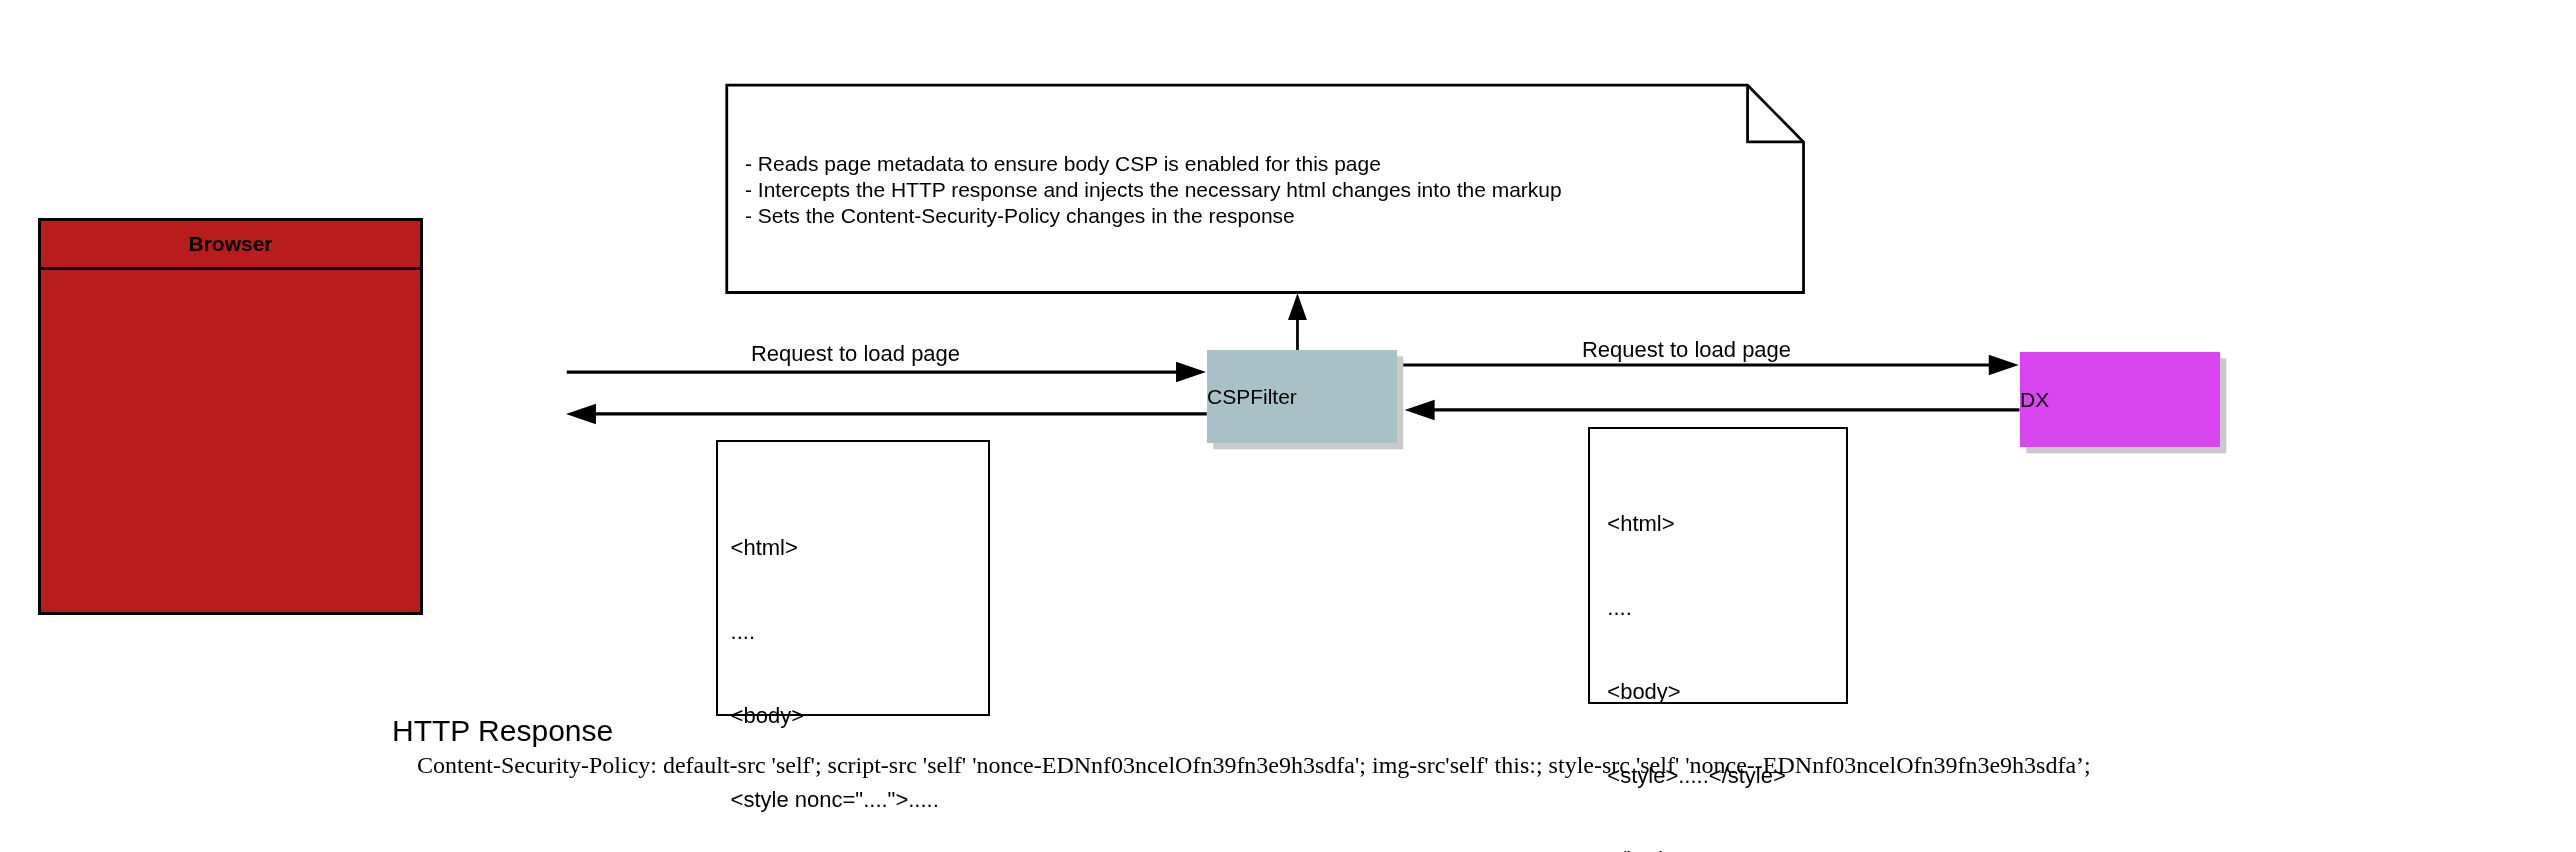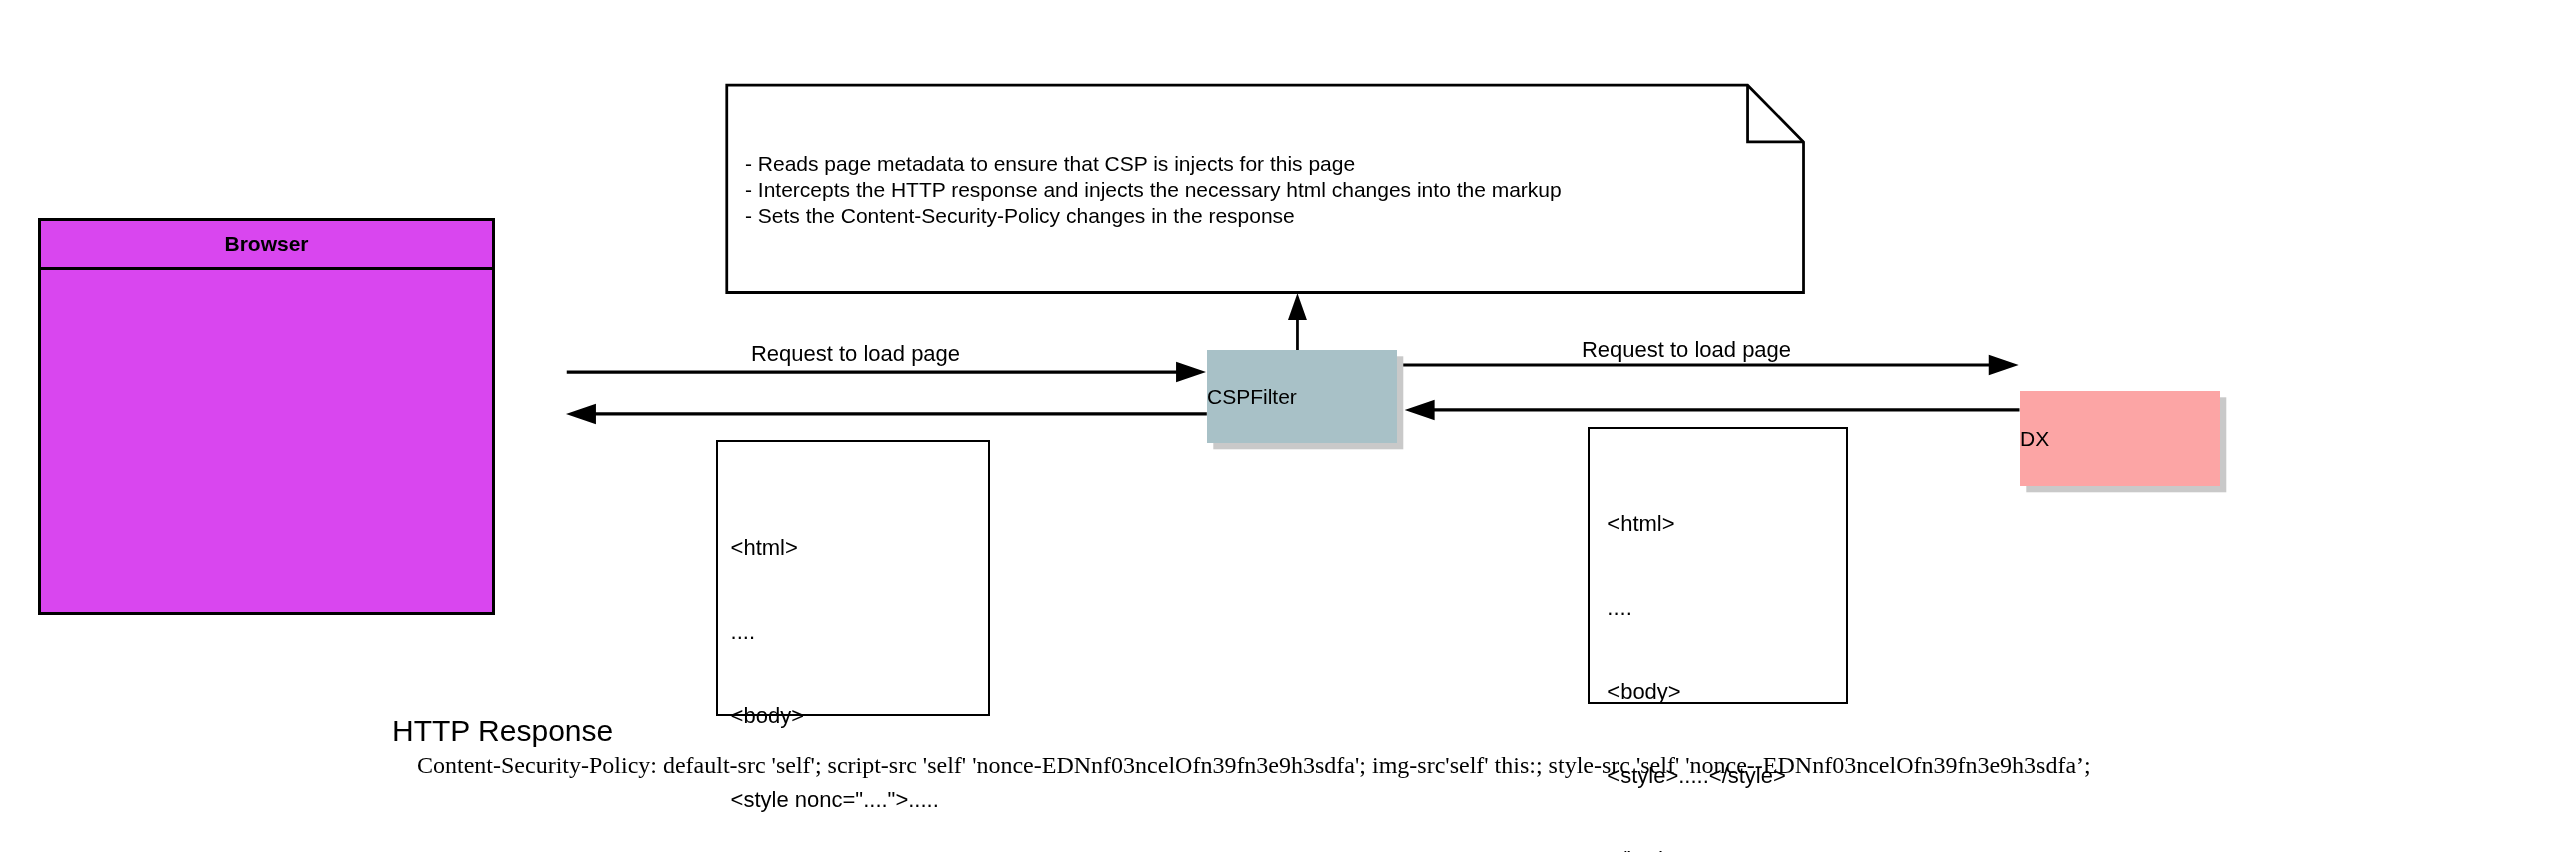--- a/index.html
+++ b/index.html
@@ -4,21 +4,21 @@
 <style>
   html,body{margin:0;padding:0;background:#fff;}
   .canvas{
     position:relative;width:2576px;height:853px;background:#ffffff;
     font-family:"Liberation Sans",sans-serif;color:#000;overflow:hidden;
   }
   .abs{position:absolute;}
   svg.layer{position:absolute;left:0;top:0;width:2576px;height:853px;}
 
   
-  .browser-box{left:38px;top:218px;width:457px;height:397px;border:3.2px solid #000;box-sizing:border-box;background:#d946ef;}
+  .browser-box{left:38px;top:218px;width:385px;height:397px;border:3.2px solid #000;box-sizing:border-box;background:#b91c1c;}
   .browser-header{height:46px;border-bottom:3.2px solid #000;display:flex;align-items:center;justify-content:center;
     font-weight:bold;font-size:21px;}
 
   
   .node{display:flex;align-items:center;font-size:21px;
     box-shadow:6.3px 6.3px 0 #c9c9c9;box-sizing:border-box;}
   .node-filter{left:1207px;top:350px;width:190px;height:93px;}
   .node-dx{left:2020px;top:352px;width:200px;height:95px;}
 
   
@@ -75,34 +75,34 @@
       <polygon points="1782,520 1820,507 1820,533" fill="#000000"></polygon>
     </g>
 
     <g>
       <circle cx="281" cy="496" r="31" fill="#ffffff" stroke="#000000" stroke-width="4"></circle>
       <path d="M221 633 L221 592 A60 63 0 0 1 281 529 A60 63 0 0 1 341 592 L341 633 Z" fill="#ffffff" stroke="#000000" stroke-width="4"></path>
     </g>
   </svg>
 
   <div class="abs note-text">
-    <div>- Reads page metadata to ensure that CSP is injects for this page</div>
+    <div>- Reads page metadata to ensure body CSP is enabled for this page</div>
     <div>- Intercepts the HTTP response and injects the necessary html changes into the markup</div>
     <div>- Sets the Content-Security-Policy changes in the response</div>
   </div>
 
   <div class="abs browser-box">
     <div class="browser-header">Browser</div>
   </div>
 
   <div class="abs node node-filter" style="background-color: rgb(168, 193, 199);">
     <span>CSPFilter</span>
   </div>
 
-  <div class="abs node node-dx" style="background-color: #fca5a5; margin-top: 39px;">
+  <div class="abs node node-dx" style="background-color: #d946ef;">
     <span>DX</span>
   </div>
 
   <div class="abs arrow-label arrow-label-left">Request to load page</div>
   <div class="abs arrow-label arrow-label-right">Request to load page</div>
 
   <div class="abs codebox codebox-left">
     <div>&lt;html&gt;</div>
     <div>....</div>
     <div>&lt;body&gt;</div>

